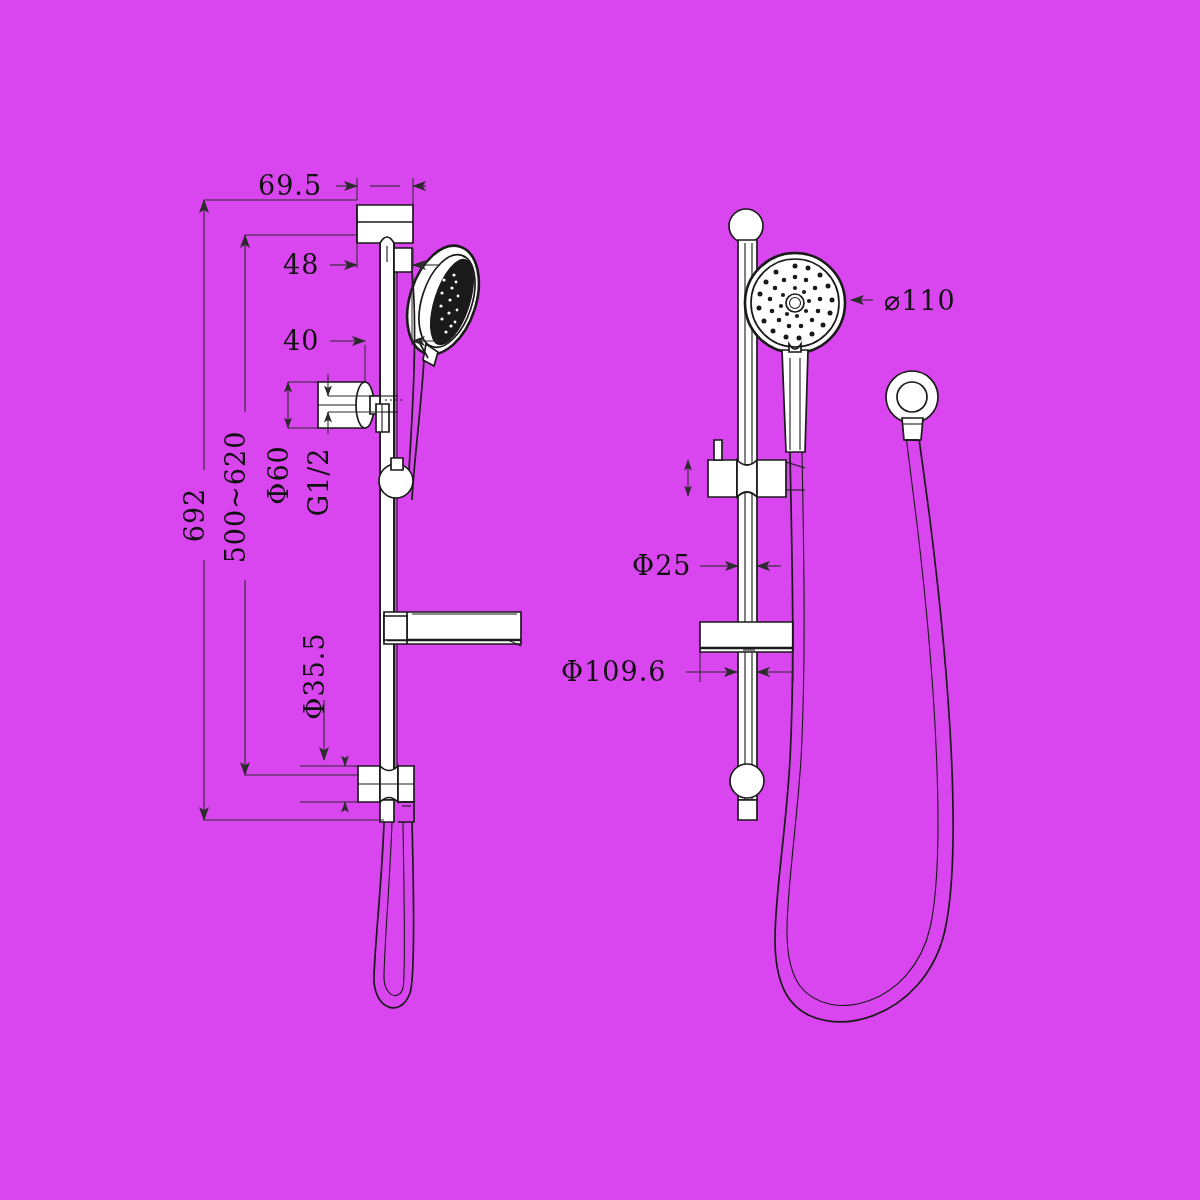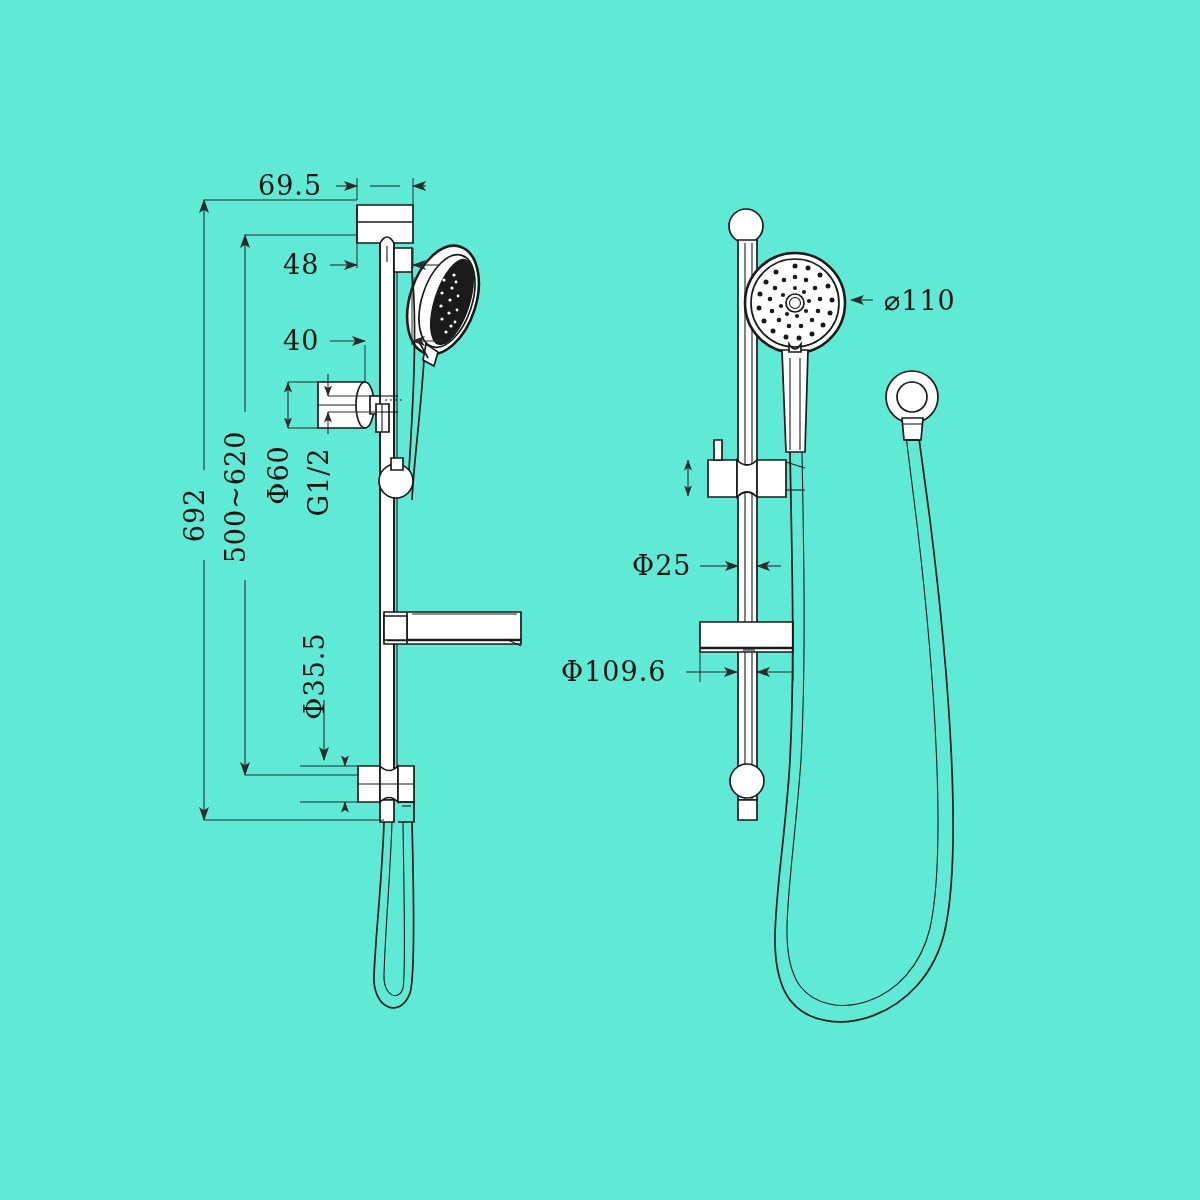--- a/index.html
+++ b/index.html
@@ -1,18 +1,18 @@
 <!DOCTYPE html>
 <html><head>
 <meta charset="utf-8">
 <style>
   html,body{margin:0;padding:0;background:#ffffff;}
   body{width:1200px;height:1200px;overflow:hidden;
        font-family:"DejaVu Serif","Liberation Serif",serif;}
-  #sheet{position:relative;width:1200px;height:1200px;background:#5eead4;}
+  #sheet{position:relative;width:1200px;height:1200px;background:#d946ef;}
   svg{display:block;}
   .ln{stroke:#1a1a1a;fill:none;stroke-linecap:butt;}
   .thin{stroke-width:1.1;}
   .med{stroke-width:1.7;}
   .thick{stroke-width:2.6;}
   .dim{stroke:#2b2b2b;stroke-width:1.1;fill:none;}
   .ext{stroke:#2b2b2b;stroke-width:1.0;fill:none;}
   .fillw{fill:#ffffff;}
   .dimtxt{font-family:"DejaVu Serif","Liberation Serif",serif;
           font-size:27px;fill:#111;letter-spacing:1px;}

